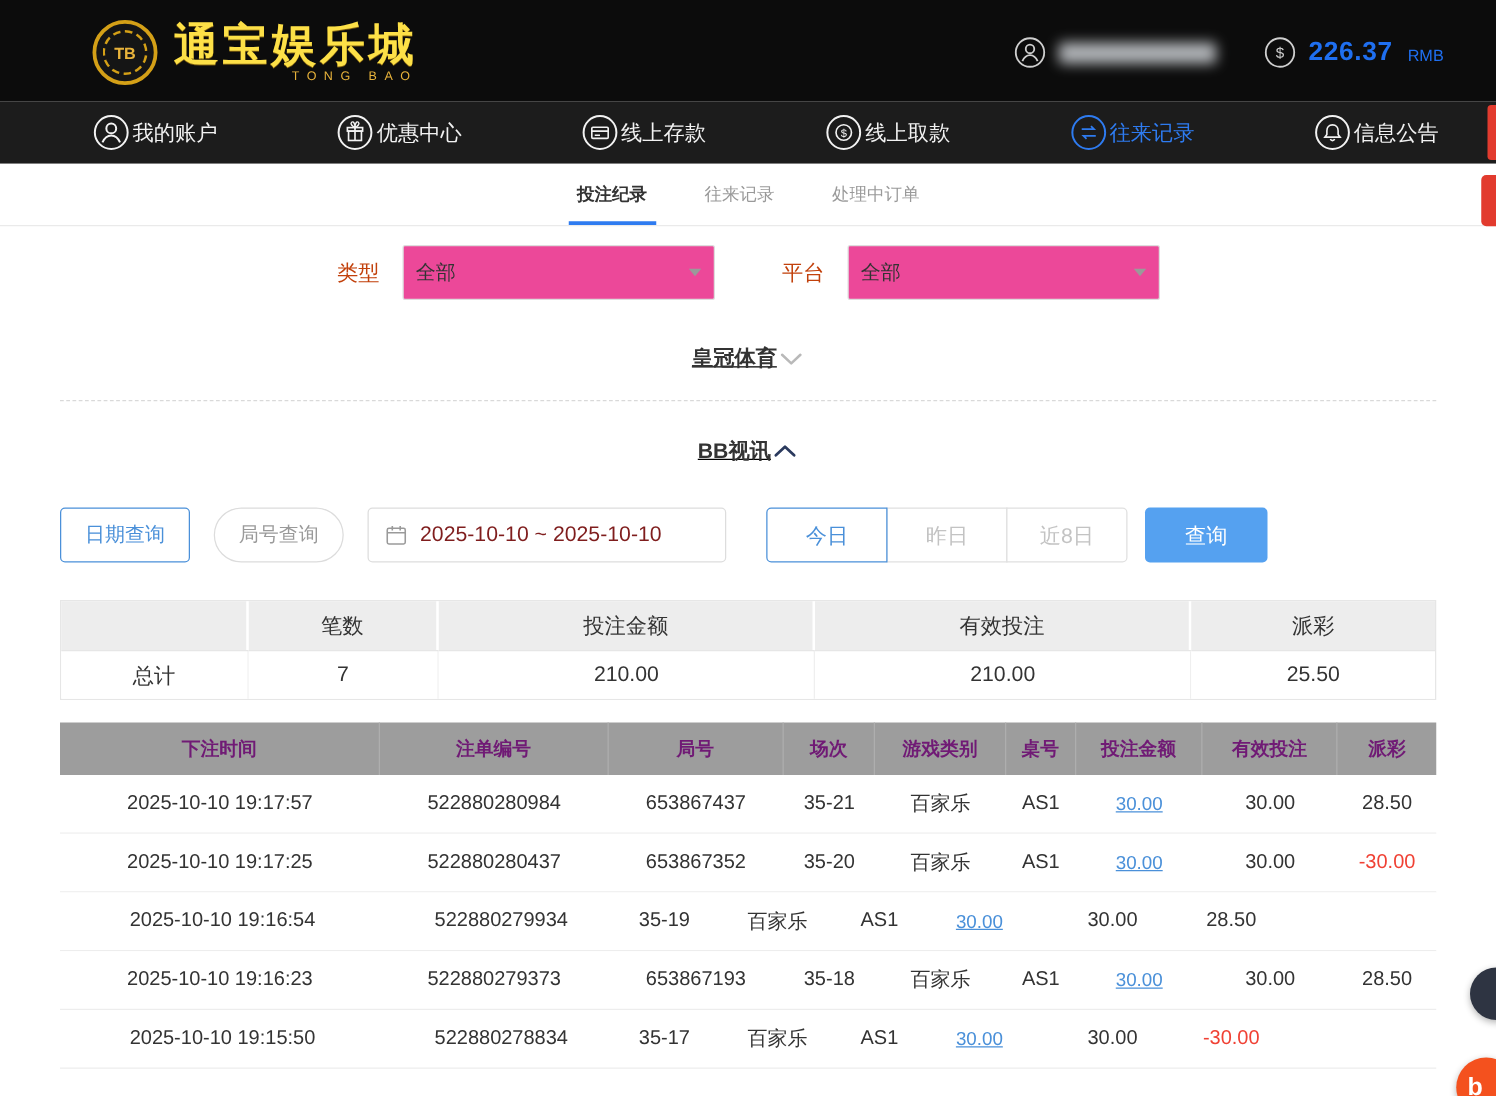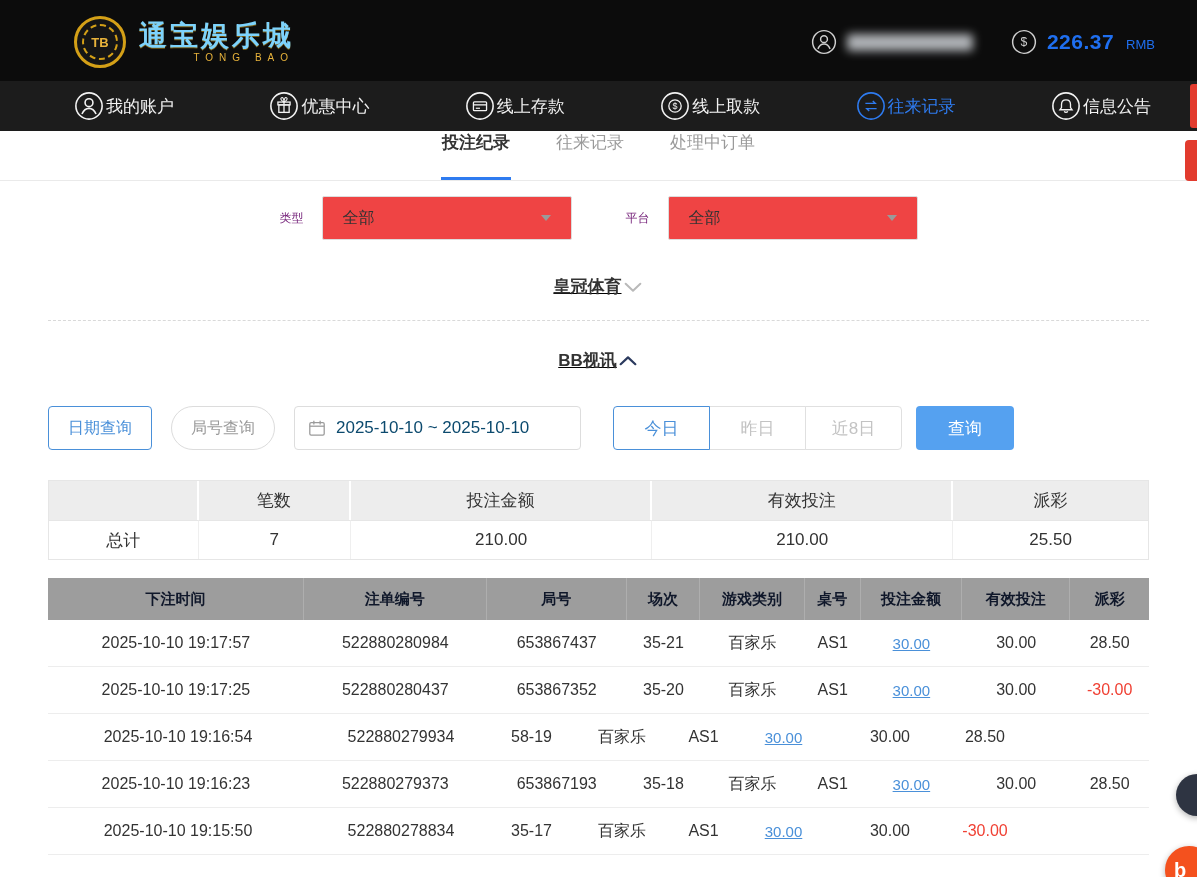--- a/index.html
+++ b/index.html
@@ -11,53 +11,53 @@
   .page { position: relative; width: 1197px; height: 877px; overflow: hidden; background:#fff; }
 
   
   .header { height: 81px; background: #0c0c0c; display: flex; align-items: center; padding: 3px 42px 0 74px; }
   .logo { display: flex; align-items: center; gap: 13px; cursor: pointer; }
   .chip { width: 52px; height: 52px; border-radius: 50%; border: 3px solid #d4a017; background: #151515;
           display: flex; align-items: center; justify-content: center; flex: none; }
   .chip-inner { width: 36px; height: 36px; border-radius: 50%; border: 2px dashed #d4a017;
           display: flex; align-items: center; justify-content: center; color: #e8b33b; font-weight: bold; font-size: 13px; }
   .brand-text { display: flex; flex-direction: column; }
-  .brand-cn { font-family: "Liberation Serif", "DejaVu Serif", serif; font-weight: bold; font-size: 28px;
-          color: #7dd3fc; letter-spacing: 3px; line-height: 1; text-shadow: 0 1px 0 #7a5b10; }
+  .brand-cn { font-family: "Liberation Serif", "DejaVu Serif", serif; font-weight: bold; font-size: 36px;
+          color: #fde047; letter-spacing: 3px; line-height: 1; text-shadow: 0 1px 0 #7a5b10; }
   .brand-en { font-size: 10px; color: #e8b33b; letter-spacing: 6px; text-align: right; margin-top: 2px; }
 
   .header-right { margin-left: auto; display: flex; align-items: center; gap: 38px; }
   .user-chunk { display: flex; align-items: center; gap: 10px; cursor: pointer; }
   .hico { width: 26px; height: 26px; color: #cfcfcf; flex: none; }
   .blur-name { width: 126px; height: 17px; background: #dfe3e8; opacity: .78; filter: blur(5px); border-radius: 3px; }
   .balance-chunk { display: flex; align-items: center; gap: 10px; }
   .balance-amount { color: #1f6ff0; font-size: 21px; font-weight: 600; letter-spacing: .5px; }
   .balance-cur { color: #1f6ff0; font-size: 13px; margin-left: 2px; margin-top: 4px; }
 
   
   .nav { height: 50px; background: #1c1c1c; display: flex; align-items: center;
          justify-content: space-between; padding: 0 46px 0 74px; position: relative; }
   .nav-item { display: flex; align-items: center; gap: 2px; color: #f2f2f2; font-size: 17px; cursor: pointer; white-space: nowrap; }
   .nav-item.active { color: #2e7bf0; }
   .nico { width: 30px; height: 30px; flex: none; }
 
   
   .tabbar { height: 50px; background: #fff; border-bottom: 1px solid #eaeaea;
             display: flex; justify-content: center; gap: 46px; position: relative; }
-  .tab { display: flex; align-items: flex-start; font-size: 17px; color: #9a9a9a; position: relative; cursor: pointer; }
+  .tab { display: flex; align-items: center; font-size: 14px; color: #9a9a9a; position: relative; cursor: pointer; }
   .tab.active { color: #333; font-weight: bold; }
   .tab.active::after { content: ""; position: absolute; bottom: 0; left: 50%; transform: translateX(-50%);
             width: 70px; height: 3px; background: #2e7bf0; }
 
   
   .filters { display: flex; align-items: center; justify-content: center; padding: 15px 0 15px; }
-  .flabel { font-size: 12px; color: #701a75; margin-right: 18px; }
+  .flabel { font-size: 17px; color: #c2410c; margin-right: 18px; }
   .flabel2 { margin-left: 54px; }
-  .select { width: 250px; height: 44px; border: 1px solid #ddd; border-radius: 2px; background: #ef4444;
-            display: flex; align-items: center; padding: 0 20px; cursor: pointer; }
+  .select { width: 250px; height: 44px; border: 1px solid #ddd; border-radius: 2px; background: #ec4899;
+            display: flex; align-items: center; padding: 0 10px; cursor: pointer; }
   .sel-val { font-size: 16px; color: #333; flex: 1; }
   .caret { width: 0; height: 0; border-left: 5px solid transparent; border-right: 5px solid transparent;
            border-top: 6px solid #9a9a9a; }
 
   
   .section-row { margin: 0 48px; display: flex; align-items: center; justify-content: center; text-decoration: underline; }
   .section-title { font-size: 17px; font-weight: bold; color: #333; }
   .chev { width: 22px; height: 22px; cursor: pointer; }
   .chev.gray { color: #b9b9b9; }
   .chev.navy { color: #2b3a5e; }
@@ -68,21 +68,21 @@
   
   .query-row { margin: 16px 48px 0; display: flex; align-items: center; }
   button { font-family: inherit; cursor: pointer; }
   .btn-date-query { width: 104px; height: 44px; background: #fff; border: 1px solid #4a90d9; color: #4a90d9;
             border-radius: 4px; font-size: 16px; }
   .btn-round-query { width: 104px; height: 44px; background: #fff; border: 1px solid #dcdcdc; color: #9a9a9a;
             border-radius: 22px; font-size: 16px; margin-left: 19px; }
   .date-input { margin-left: 19px; width: 287px; height: 44px; border: 1px solid #ddd; border-radius: 4px;
             display: flex; align-items: center; gap: 10px; padding: 0 13px; cursor: pointer; background: #fff; }
   .cal-ico { width: 18px; height: 18px; flex: none; }
-  .date-text { font-size: 17px; color: #0c4a6e; white-space: nowrap; }
+  .date-text { font-size: 17px; color: #7f1d1d; white-space: nowrap; }
   .day-group { display: flex; margin-left: 32px; }
   .day-btn { width: 97px; height: 44px; background: #fff; border: 1px solid #e0e0e0; color: #c3c3c3;
             font-size: 17px; margin-left: -1px; position: relative; }
   .day-btn:first-child { margin-left: 0; border-radius: 4px 0 0 4px; }
   .day-btn:last-child { border-radius: 0 4px 4px 0; }
   .day-btn.active { border-color: #4a90d9; color: #4a90d9; z-index: 2; }
   .btn-search { margin-left: 14px; width: 98px; height: 44px; background: #55a1f0; border: none; color: #fff;
             font-size: 17px; border-radius: 4px; }
 
   
@@ -91,21 +91,21 @@
   .sum-cell { display: flex; align-items: center; justify-content: center; font-size: 17px; color: #333; }
   .sum-row.head { background: #ededed; }
   .sum-row.head .sum-cell { border-right: 2px solid #fff; }
   .sum-row.body .sum-cell { border-right: 1px solid #efefef; border-top: 1px solid #e6e6e6; background: #fff; }
   .sum-row .sum-cell:last-child { border-right: none; }
   .sw1 { width: 152px; } .sw2 { width: 155px; } .sw3 { width: 306px; } .sw4 { width: 306px; } .sw5 { width: 198px; }
 
   
   .bt { margin: 18px 48px 0; }
   .bt-head { display: flex; background: #9d9d9d; height: 42px; }
-  .bt-hcell { color: #0f172a; font-weight: bold; font-size: 15px; display: flex; align-items: center;
+  .bt-hcell { color: #701a75; font-weight: bold; font-size: 15px; display: flex; align-items: center;
             justify-content: center; border-right: 1px solid #aeaeae; }
   .bt-head .bt-hcell:last-child { border-right: none; }
   .bt-row { display: flex; height: 47px; border-bottom: 1px solid #ededed; background: #fff; }
   .bt-cell { display: flex; align-items: center; justify-content: center; font-size: 16px; color: #333; }
   .w-time { width: 260px; } .w-id { width: 186px; text-align: right; } .w-round { width: 142px; } .w-session { width: 75px; }
   .w-game { width: 106px; } .w-table { width: 57px; } .w-amount { width: 103px; } .w-valid { width: 110px; }
   .w-payout { width: 80px; }
   .amount-link { color: #4a90d9; text-decoration: underline; font-size: 15px; cursor: pointer; }
   .payout-cell.neg { color: #f04134; }
 
@@ -323,21 +323,21 @@
       <div class="bt-cell w-amount">
           <span class="amount-link">30.00</span>
         </div>
       <div class="bt-cell w-valid">30.00</div>
       <div class="bt-cell w-payout payout-cell neg">-30.00</div>
     </div>
 
     <div class="bt-row">
       <div class="bt-cell w-time">2025-10-10 19:16:54</div>
       <div class="bt-cell w-id">522880279934</div>
-      <div class="bt-cell w-session">58-19</div>
+      <div class="bt-cell w-session">35-19</div>
       <div class="bt-cell w-game">百家乐</div>
       <div class="bt-cell w-table">AS1</div>
       <div class="bt-cell w-amount">
           <span class="amount-link">30.00</span>
         </div>
       <div class="bt-cell w-valid">30.00</div>
       <div class="bt-cell w-payout payout-cell">28.50</div>
     </div>
 
     <div class="bt-row">

